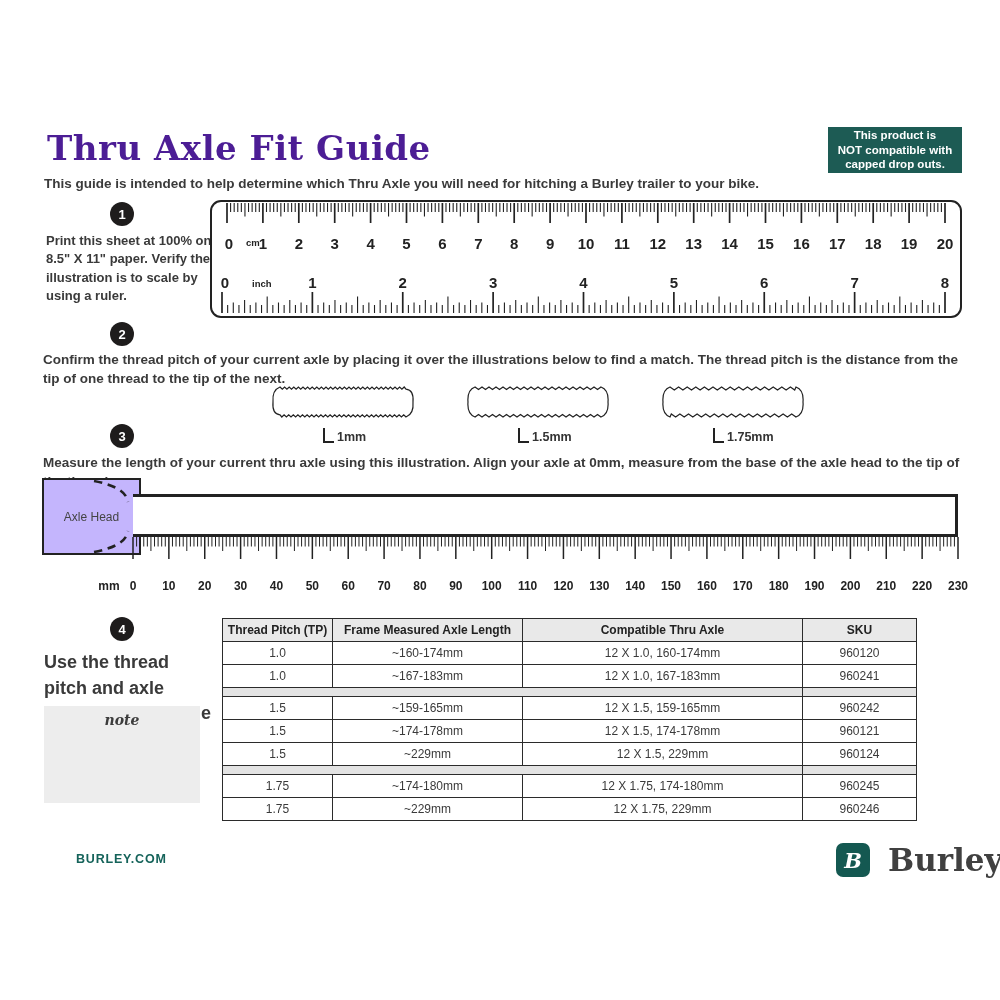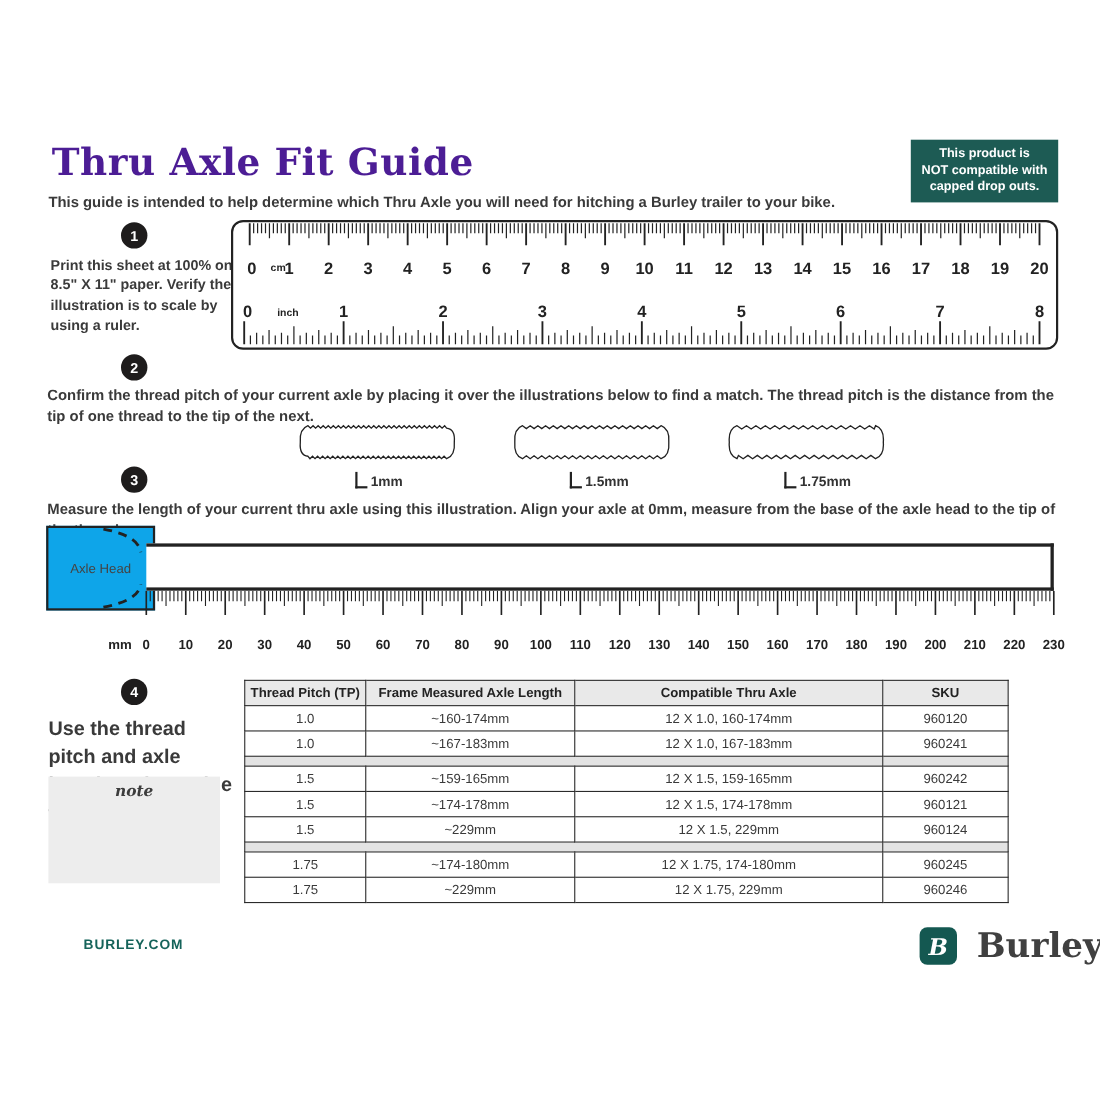--- a/index.html
+++ b/index.html
@@ -6,21 +6,21 @@
   .page{position:relative;width:1000px;height:1000px;background:#ffffff;overflow:hidden;
         font-family:"Liberation Sans",sans-serif;color:#2e2e2e;}
   .abs{position:absolute;}
 
   
   .title{left:47px;top:128px;font-family:"DejaVu Serif",serif;font-weight:700;
          font-size:34px;color:#4c1d95;letter-spacing:.5px;}
   .subtitle{left:44px;top:176px;font-size:13.5px;font-weight:600;color:#3a3a3a;}
 
   
-  .badge{left:828px;top:127px;width:134px;height:57px;background:#1d5b54;color:#fff;
+  .badge{left:828px;top:127px;width:134px;height:46px;background:#1d5b54;color:#fff;
          display:flex;align-items:center;justify-content:center;text-align:center;
          font-size:11.5px;font-weight:700;line-height:1.3;}
 
   
   .step-circle{width:24px;height:24px;border-radius:50%;background:#1e1c1c;color:#fff;
                display:flex;align-items:center;justify-content:center;
                font-size:13px;font-weight:700;}
   .c1{left:110px;top:202px;} .c2{left:110px;top:322px;}
   .c3{left:110px;top:424px;} .c4{left:110px;top:617px;}
 
@@ -38,21 +38,21 @@
 
   
   .thread{width:150px;}
   .th1{left:270px;top:384px;} .th2{left:465px;top:384px;} .th3{left:660px;top:384px;}
   .thread-label{display:flex;align-items:flex-end;margin-left:53px;margin-top:1px;height:16px;}
   .bracket{width:9px;height:13px;border-left:2px solid #222;border-bottom:2px solid #222;margin-right:3px;}
   .thread-label span{font-size:12.5px;font-weight:600;color:#333;line-height:1;}
 
   
   .axle-head{left:42px;top:478px;width:99px;height:77px;border:2.5px solid #222;
-             box-sizing:border-box;background:#0ea5e9;display:flex;align-items:center;
+             box-sizing:border-box;background:#c4b5fd;display:flex;align-items:center;
              justify-content:center;font-size:12px;color:#444;}
   .axle-head-arcs{left:42px;top:478px;}
   .axle-shaft{left:133px;top:494px;width:825px;height:43px;border:3px solid #222;border-left:none;
               box-sizing:border-box;background:#fff;}
   .axle-svg{left:95px;top:537px;}
 
   
   .note-box{left:44px;top:706px;width:156px;height:97px;background:#ededed;text-align:center;}
   .note-title{font-family:"DejaVu Serif",serif;font-style:italic;font-weight:700;
               font-size:14px;color:#3c3c3c;margin-top:6px;}

